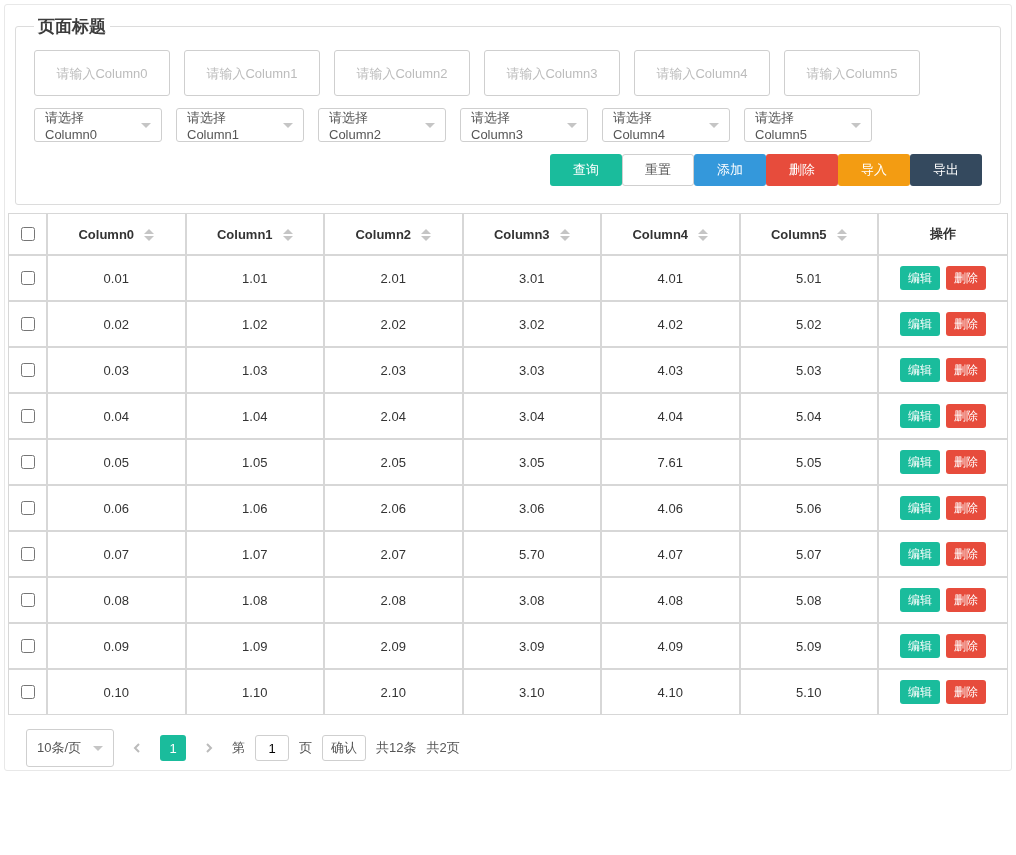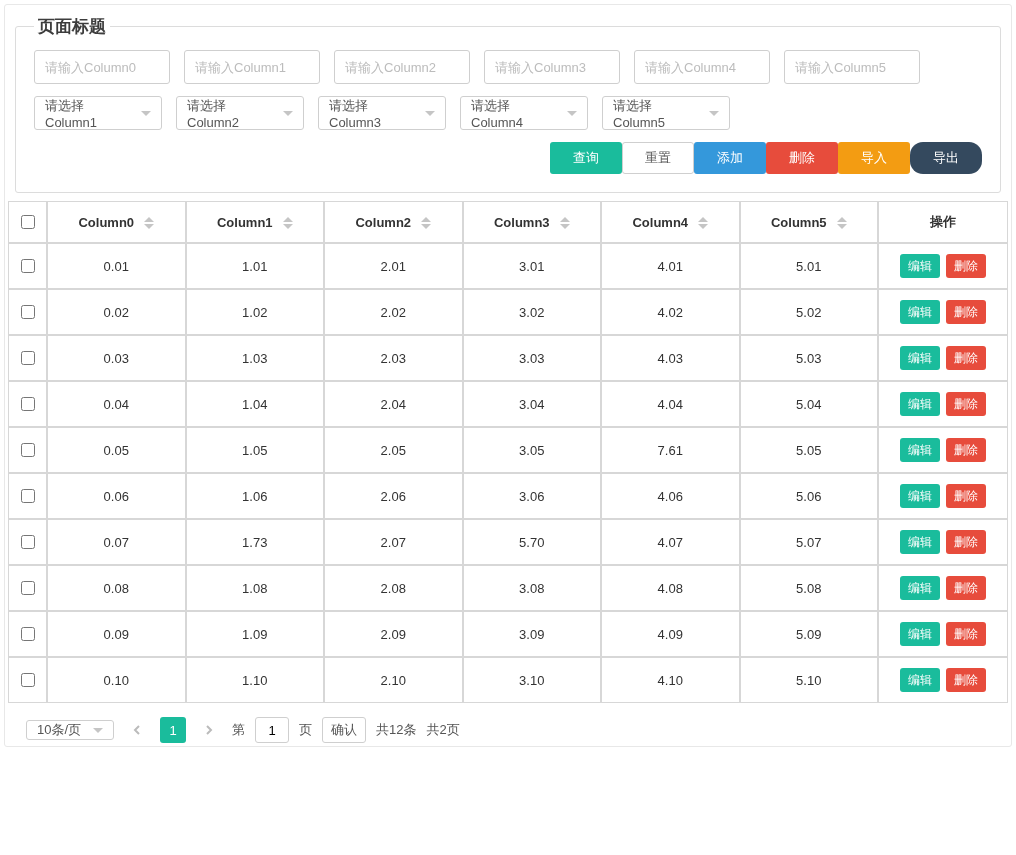--- a/index.html
+++ b/index.html
@@ -28,28 +28,29 @@
     color: #3d3d3d;
     padding: 0 4px;
   }
   .field-row {
     display: flex;
     gap: 14px;
     flex-wrap: wrap;
     margin-bottom: 12px;
   }
   .text-input {
-    height: 34px;
+    height: 46px;
     width: 136px;
     border: 1px solid #cfcfcf;
     border-radius: 3px;
     padding: 0 10px;
     font-size: 13px;
     color: #444;
     background: #fff;
+    text-align: center;
   }
   .text-input::placeholder { color: #bcbcbc; }
   .select-box {
     height: 34px;
     width: 128px;
     border: 1px solid #cfcfcf;
     border-radius: 3px;
     padding: 0 10px;
     font-size: 13px;
     color: #555;
@@ -83,21 +84,21 @@
     color: #fff;
     display: inline-flex;
     align-items: center;
     justify-content: center;
   }
   .btn.ghost { background: #fff; color: #555; border: 1px solid #cfcfcf; }
   .btn.teal   { background: #1abc9c; }
   .btn.blue   { background: #3498db; }
   .btn.red    { background: #e74c3c; }
   .btn.orange { background: #f39c12; }
-  .btn.dark   { background: #34495e; border-radius: 13px; }
+  .btn.dark   { background: #34495e; }
 
   
   table.grid {
     width: 100%;
     border-collapse: separate;
     border-spacing: 0;
     margin-top: 8px;
     font-size: 13px;
     color: #333;
   }
@@ -150,21 +151,21 @@
   
   .pager {
     display: flex;
     align-items: center;
     gap: 10px;
     margin-top: 14px;
     padding-left: 18px;
     color: #555;
     font-size: 13px;
   }
-  .pager .select-box { width: 88px; height: 20px; font-size: 13px; align-items: center; }
+  .pager .select-box { width: 88px; height: 38px; font-size: 13px; align-items: center; }
   .pg-btn {
     width: 26px; height: 26px;
     border-radius: 3px;
     display: inline-flex; align-items: center; justify-content: center;
     cursor: pointer;
     color: #bbb;
     background: #fff;
   }
   .pg-btn svg { width: 10px; height: 10px; }
   .pg-num {
@@ -200,20 +201,24 @@
     <div class="field-row" id="input-row">
         <input class="text-input" placeholder="请输入Column0" style="">
         <input class="text-input" placeholder="请输入Column1" style="">
         <input class="text-input" placeholder="请输入Column2" style="">
         <input class="text-input" placeholder="请输入Column3" style="">
         <input class="text-input" placeholder="请输入Column4" style="">
         <input class="text-input" placeholder="请输入Column5" style="">
       </div>
     <div class="field-row" id="select-row">
         <div class="select-box">
+          <span>请选择Column0</span>
+          <span class="chev"></span>
+        </div>
+        <div class="select-box">
           <span>请选择Column1</span>
           <span class="chev"></span>
         </div>
         <div class="select-box">
           <span>请选择Column2</span>
           <span class="chev"></span>
         </div>
         <div class="select-box">
           <span>请选择Column3</span>
           <span class="chev"></span>
@@ -326,21 +331,21 @@
           <td>1.06</td>
           <td>2.06</td>
           <td>3.06</td>
           <td>4.06</td>
           <td>5.06</td>
           <td class="col-act"><button class="mini-btn teal">编辑</button><button class="mini-btn red">删除</button></td>
         </tr>
         <tr>
           <td class="col-check"><input type="checkbox" style=""></td>
           <td>0.07</td>
-          <td>1.73</td>
+          <td>1.07</td>
           <td>2.07</td>
           <td>5.70</td>
           <td>4.07</td>
           <td>5.07</td>
           <td class="col-act"><button class="mini-btn teal">编辑</button><button class="mini-btn red">删除</button></td>
         </tr>
         <tr>
           <td class="col-check"><input type="checkbox" style=""></td>
           <td>0.08</td>
           <td>1.08</td>

